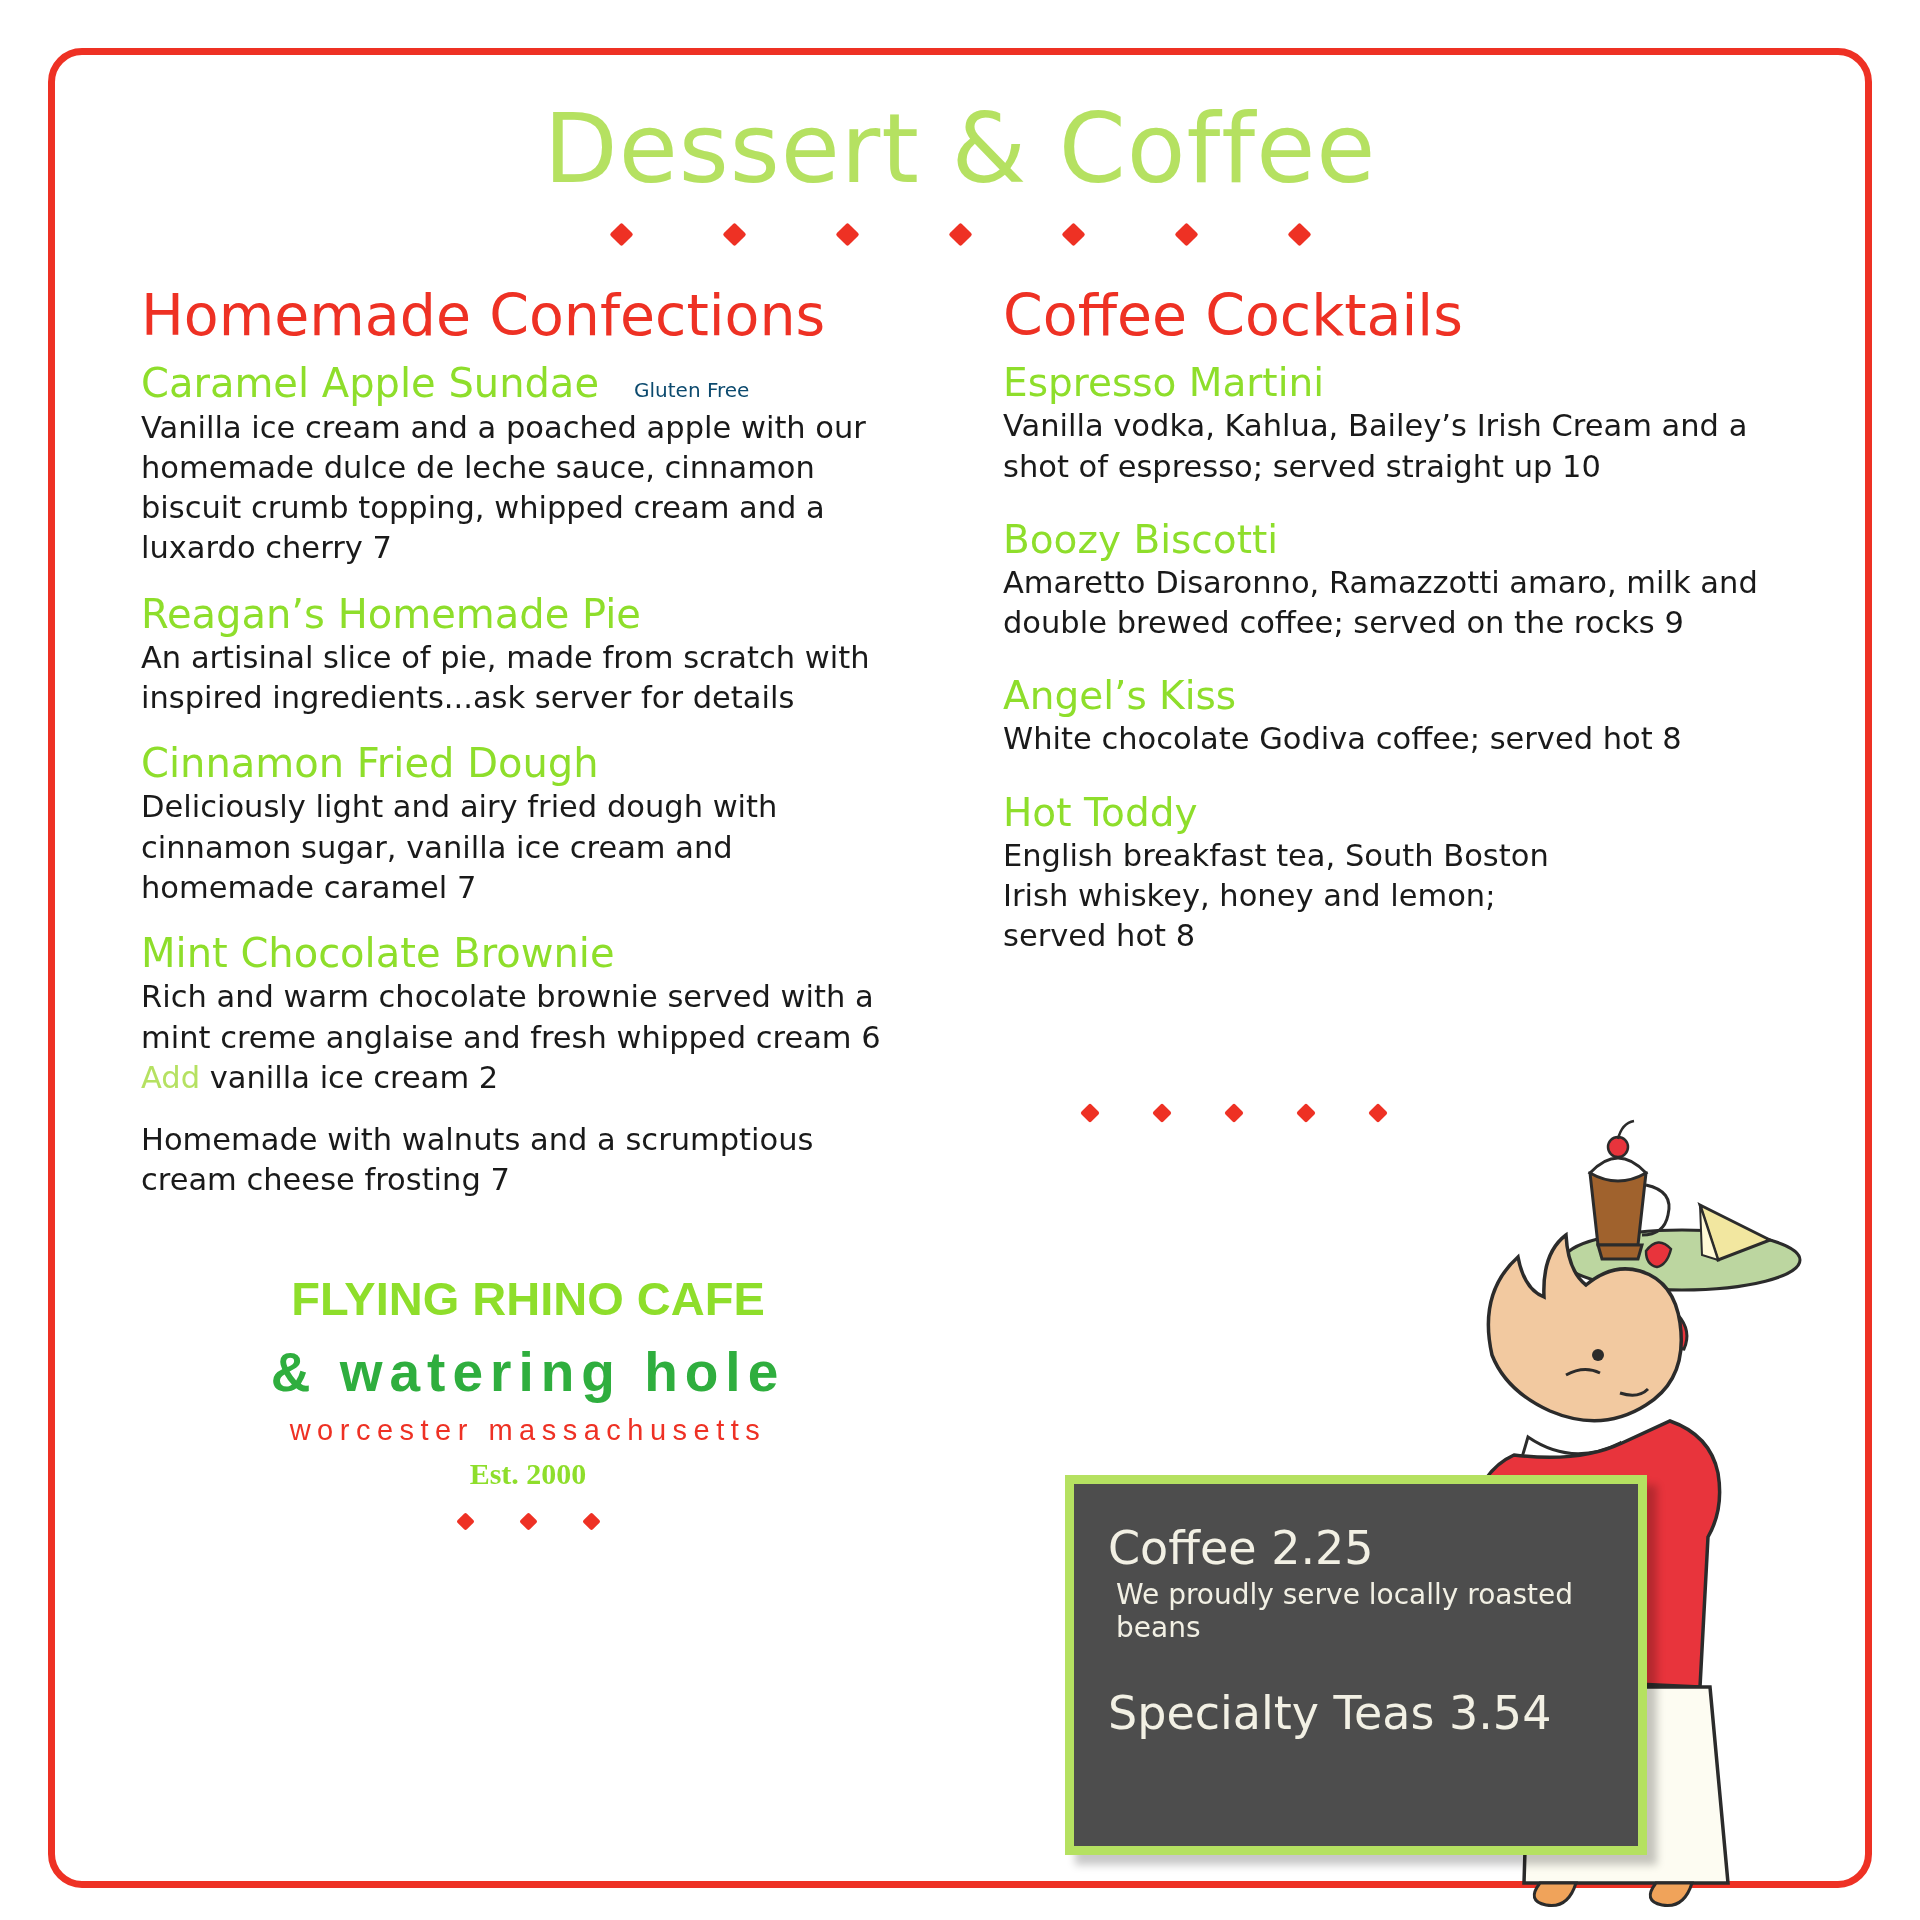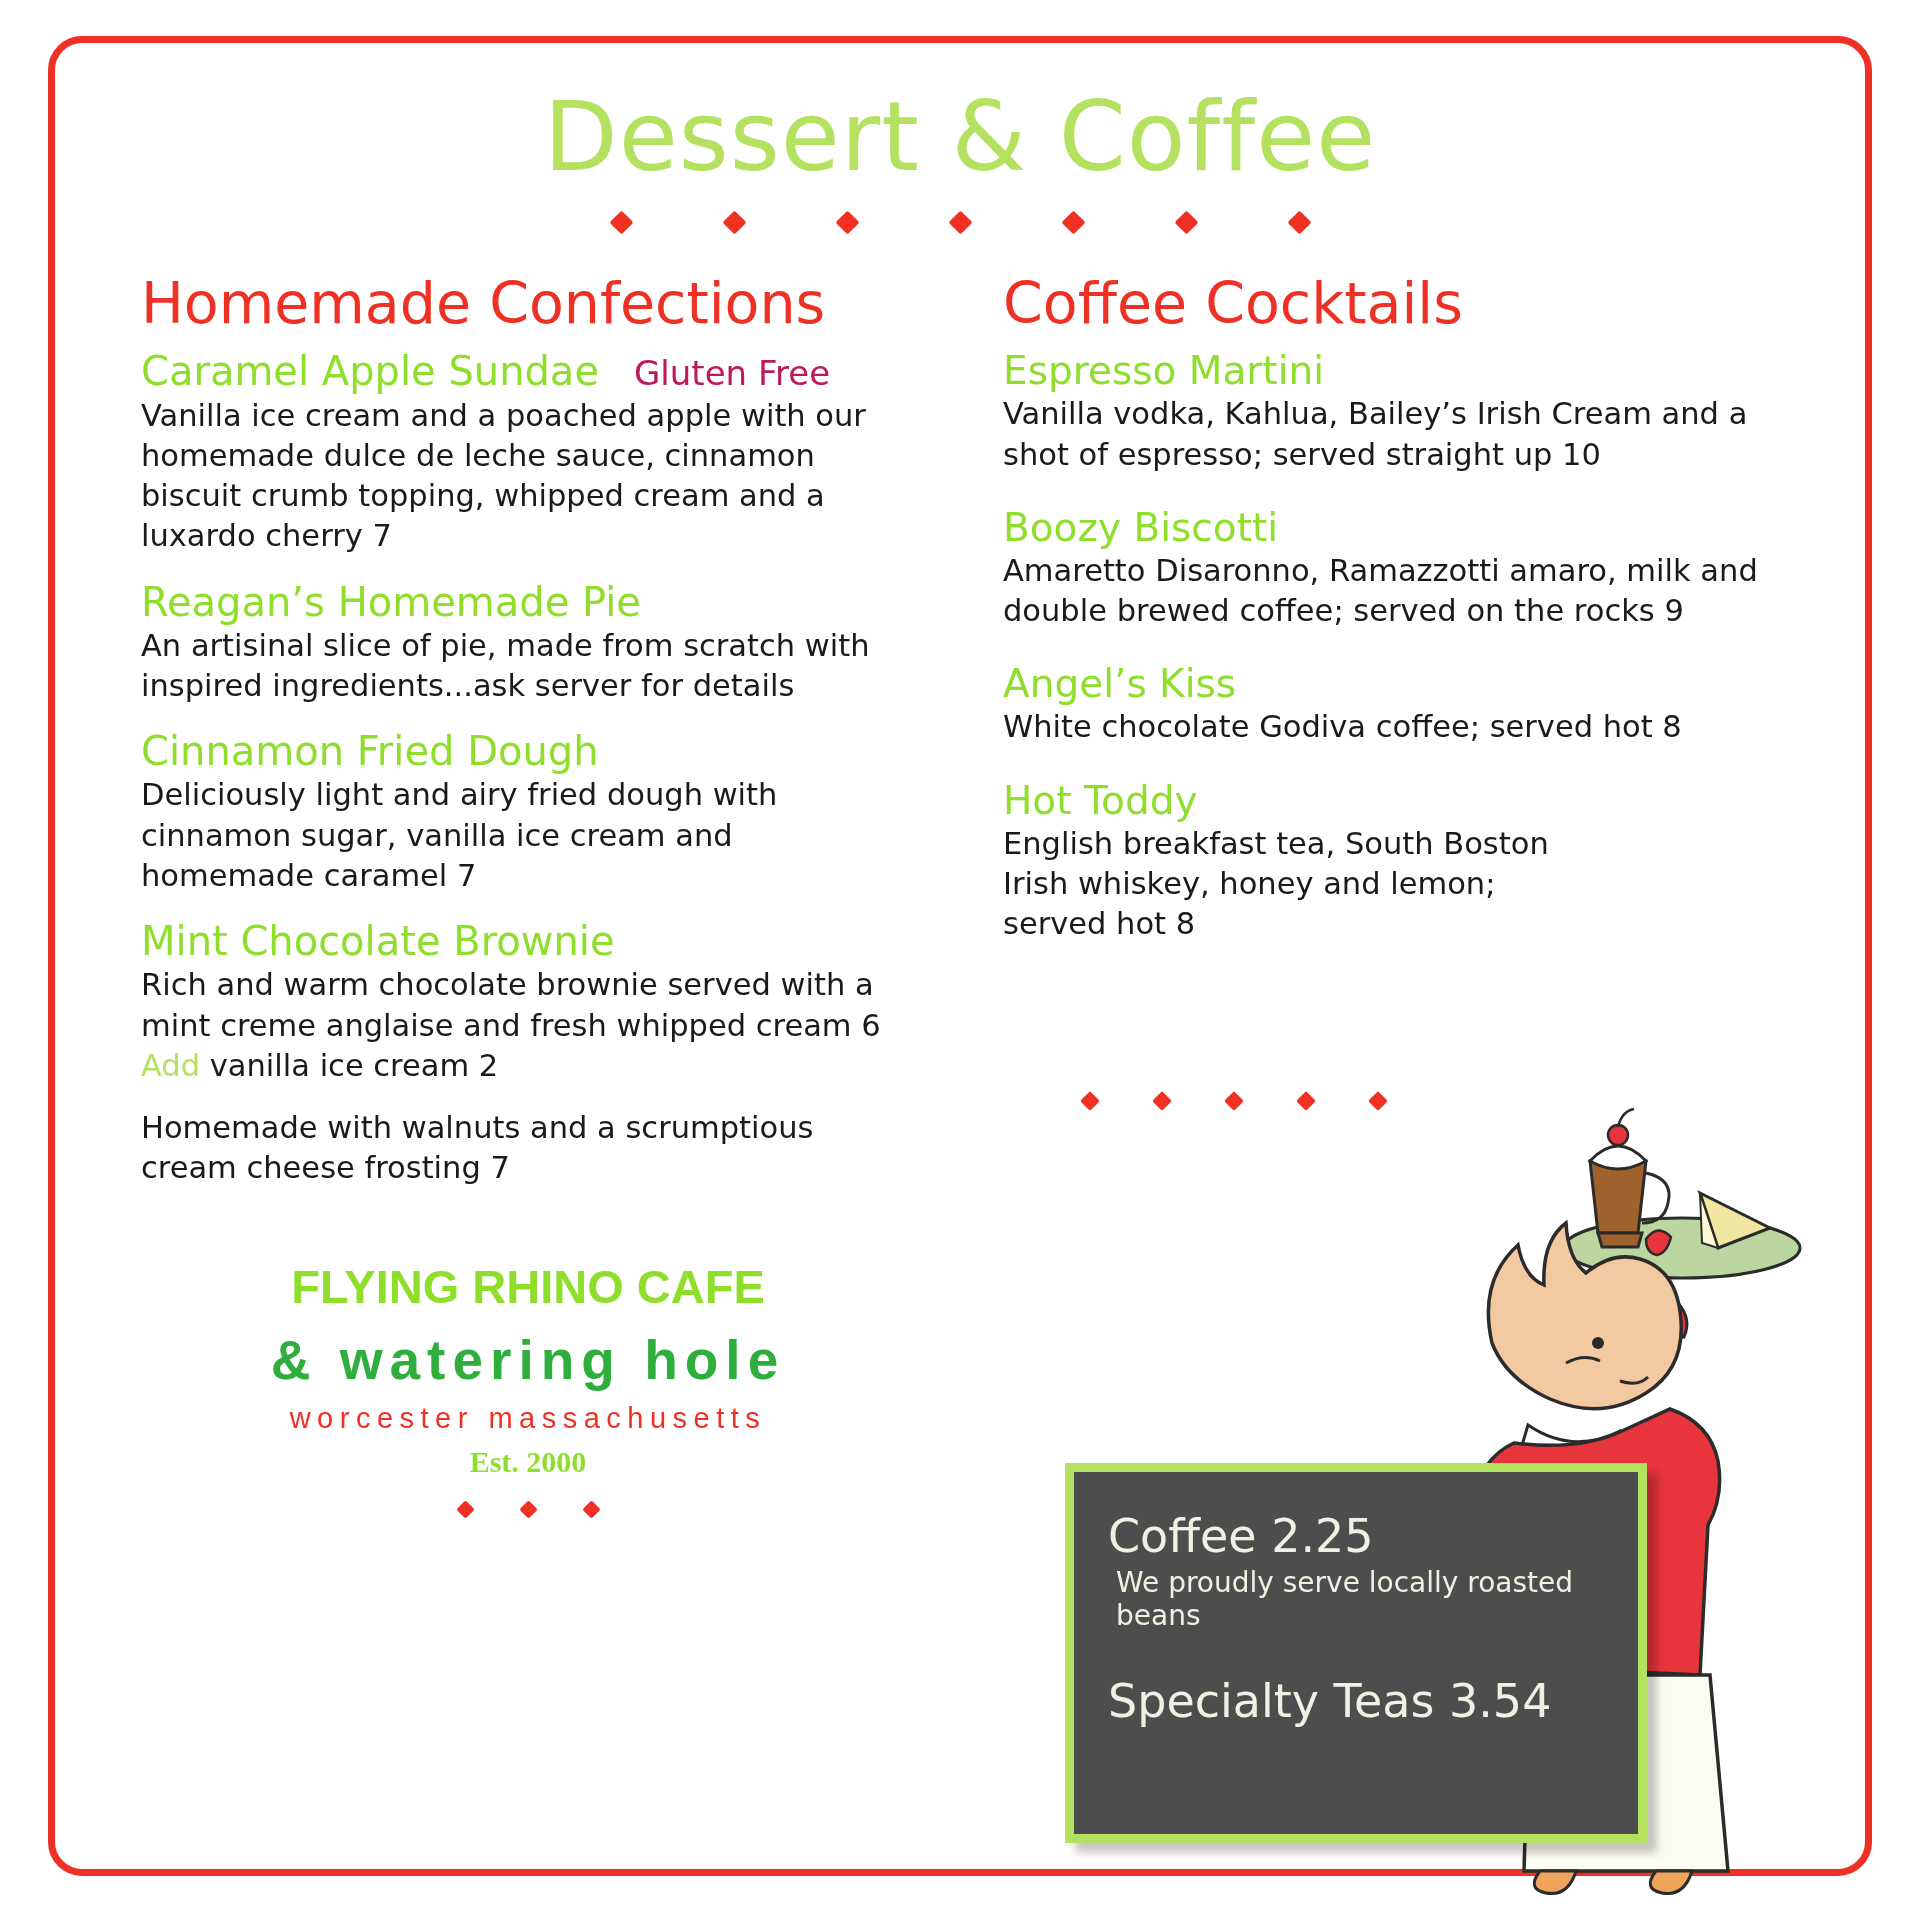--- a/index.html
+++ b/index.html
@@ -11,21 +11,21 @@
     width: 1920px;
     height: 1920px;
     font-family: "DejaVu Sans", sans-serif;
     position: relative;
     overflow: hidden;
   }
 
   .menu-frame {
     position: absolute;
     left: 48px;
-    top: 36px;
+    top: 48px;
     width: 1824px;
     height: 1840px;
     border: 7px solid #ee3124;
     border-radius: 34px;
     box-sizing: border-box;
     background: #ffffff;
   }
 
   
   .menu-title {
@@ -79,22 +79,22 @@
     display: flex;
     align-items: baseline;
     gap: 35px;
   }
   .item-name {
     color: #8ede2b;
     font-size: 40px;
     line-height: 1.18;
   }
   .tag {
-    color: #be185d;
-    font-size: 34px;
+    color: #0c4a6e;
+    font-size: 20px;
     line-height: 1;
   }
   .item-desc {
     color: #1a1a1a;
     font-size: 30.5px;
     line-height: 1.32;
     max-width: 760px;
   }
   .col-right .item-desc { max-width: 790px; }
   .col-right .item { margin-bottom: 30px; }

